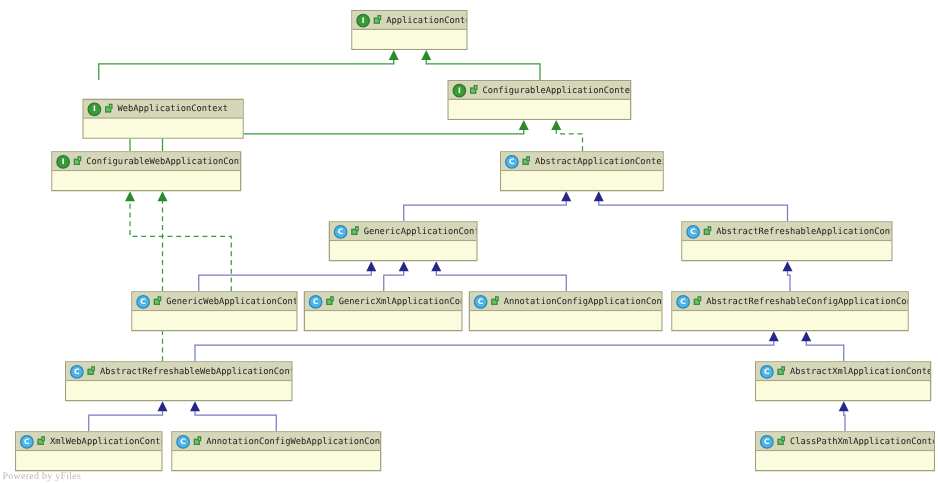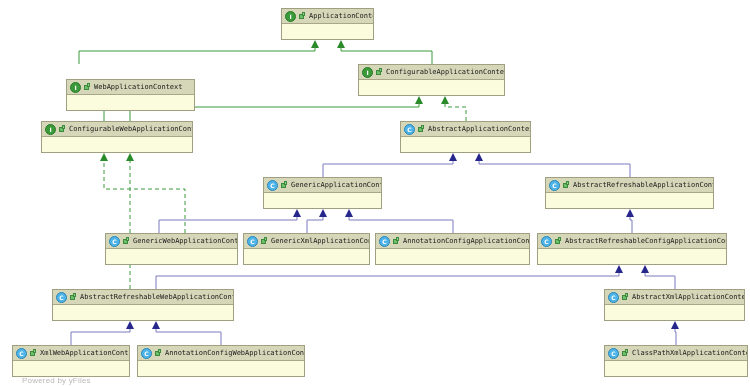--- a/index.html
+++ b/index.html
@@ -105,23 +105,22 @@
     background: #8fd08f;
     border: 1px solid #3d8a3d;
     box-sizing: border-box;
   }
   .watermark {
     position: absolute;
     left: 2px;
     bottom: 1px;
     font-size: 8px;
     color: #b9b9b9;
-    font-family: Liberation Sans, sans-serif;
+    font-family: Liberation Serif, serif;
     letter-spacing: 0.2px;
-    margin-left: 20px;
   }
 </style>
 </head>
 <body>
 
 <div id="diagram">
   <svg id="edge-layer" viewBox="0 0 750 386" width="750" height="386">
       <path d="M 79 64 L 79 51 L 315 51 L 315 47" fill="none" stroke="#3a9a3a" stroke-width="1"></path>
       <polygon points="315,40 311,48 319,48" fill="#2b8b2b"></polygon>
       <path d="M 432 64 L 432 51 L 341 51 L 341 47" fill="none" stroke="#3a9a3a" stroke-width="1"></path>

